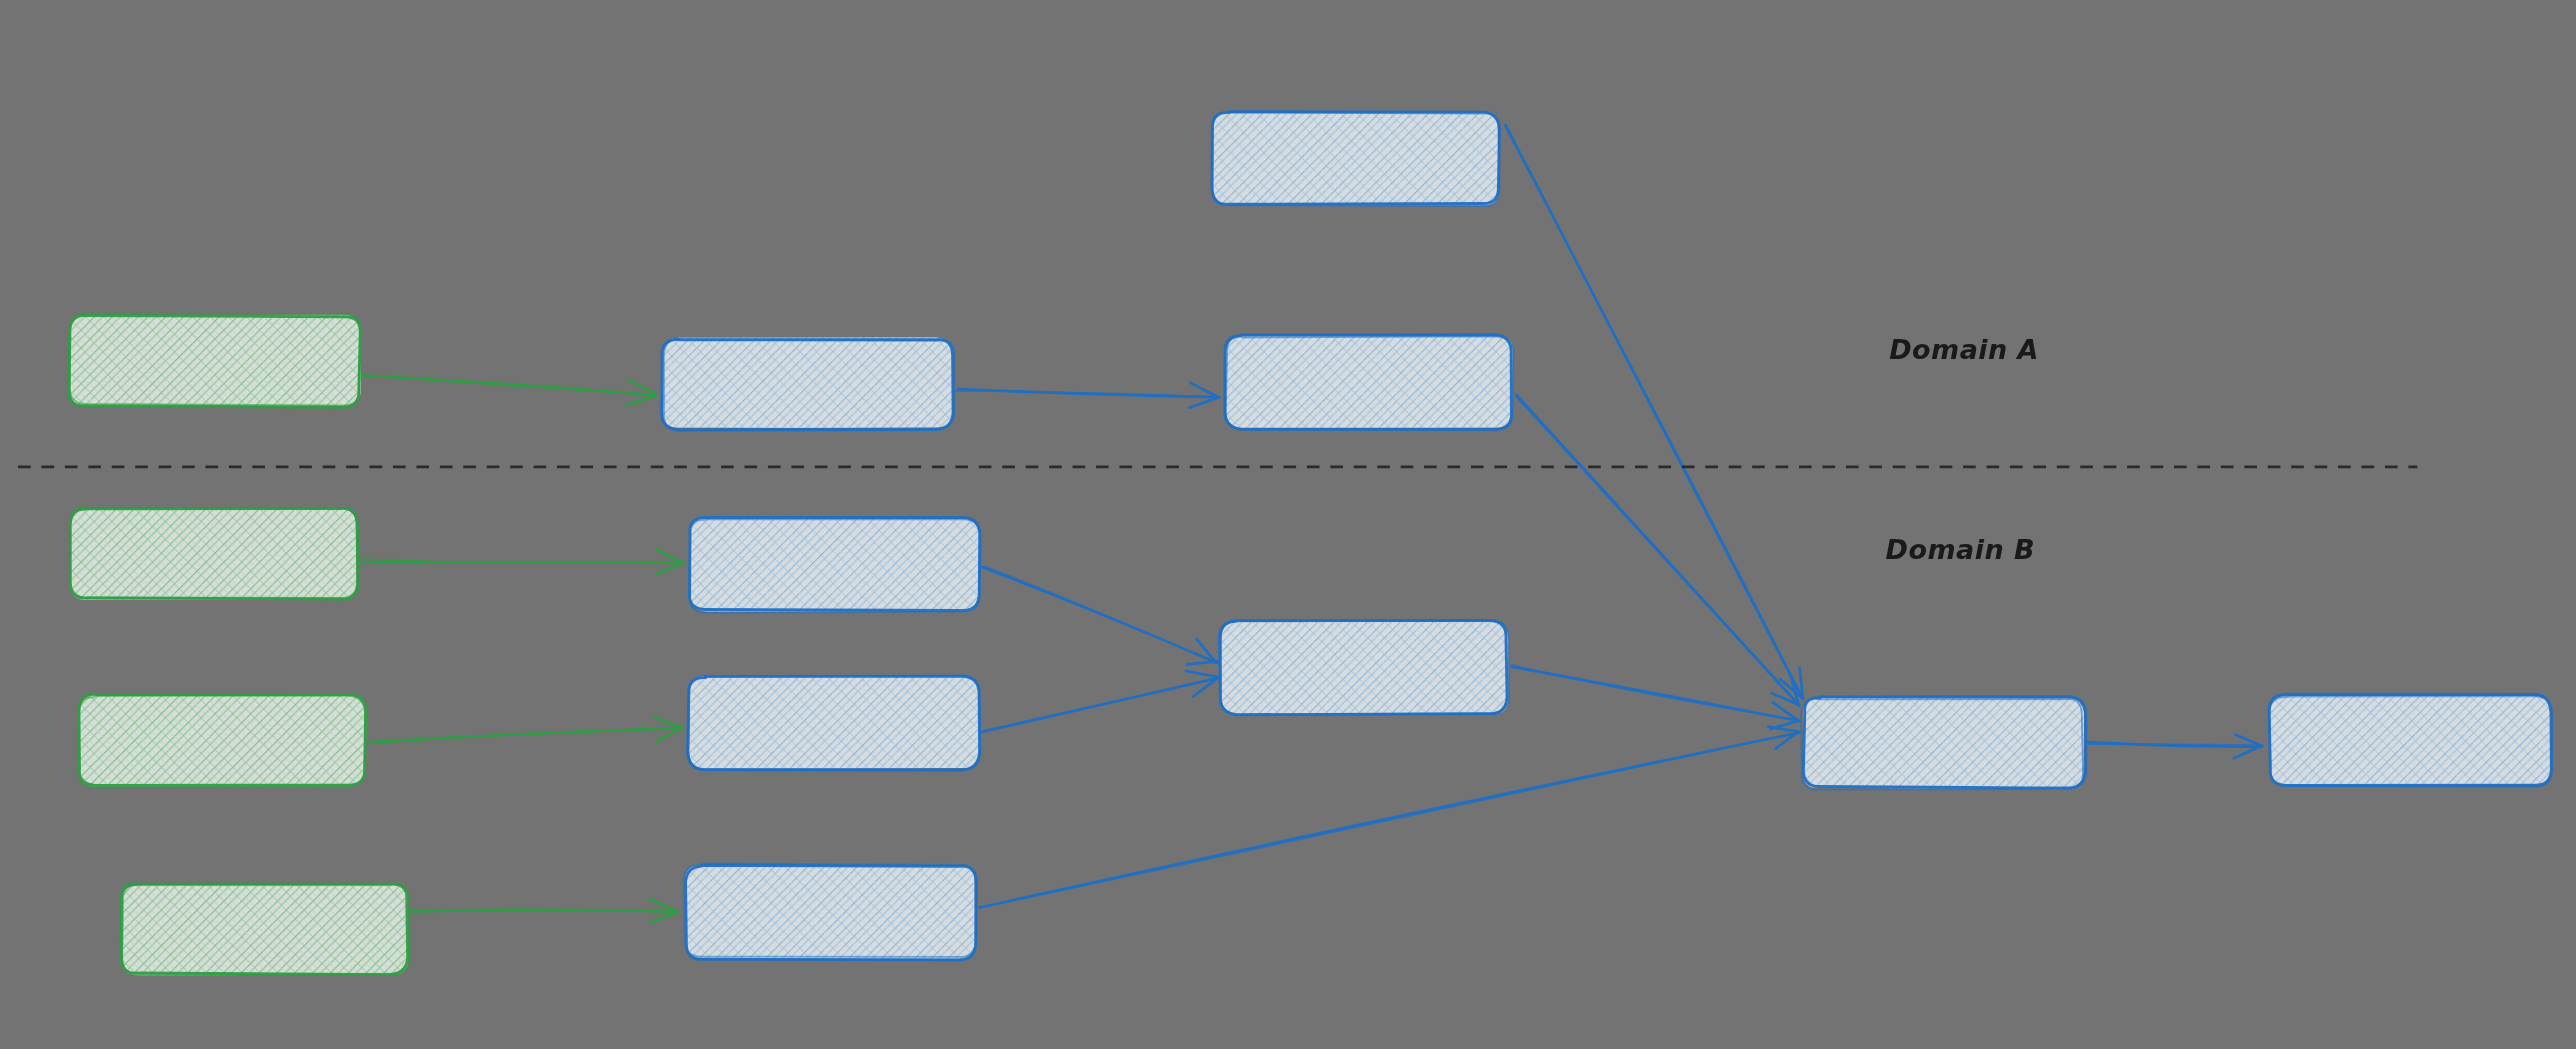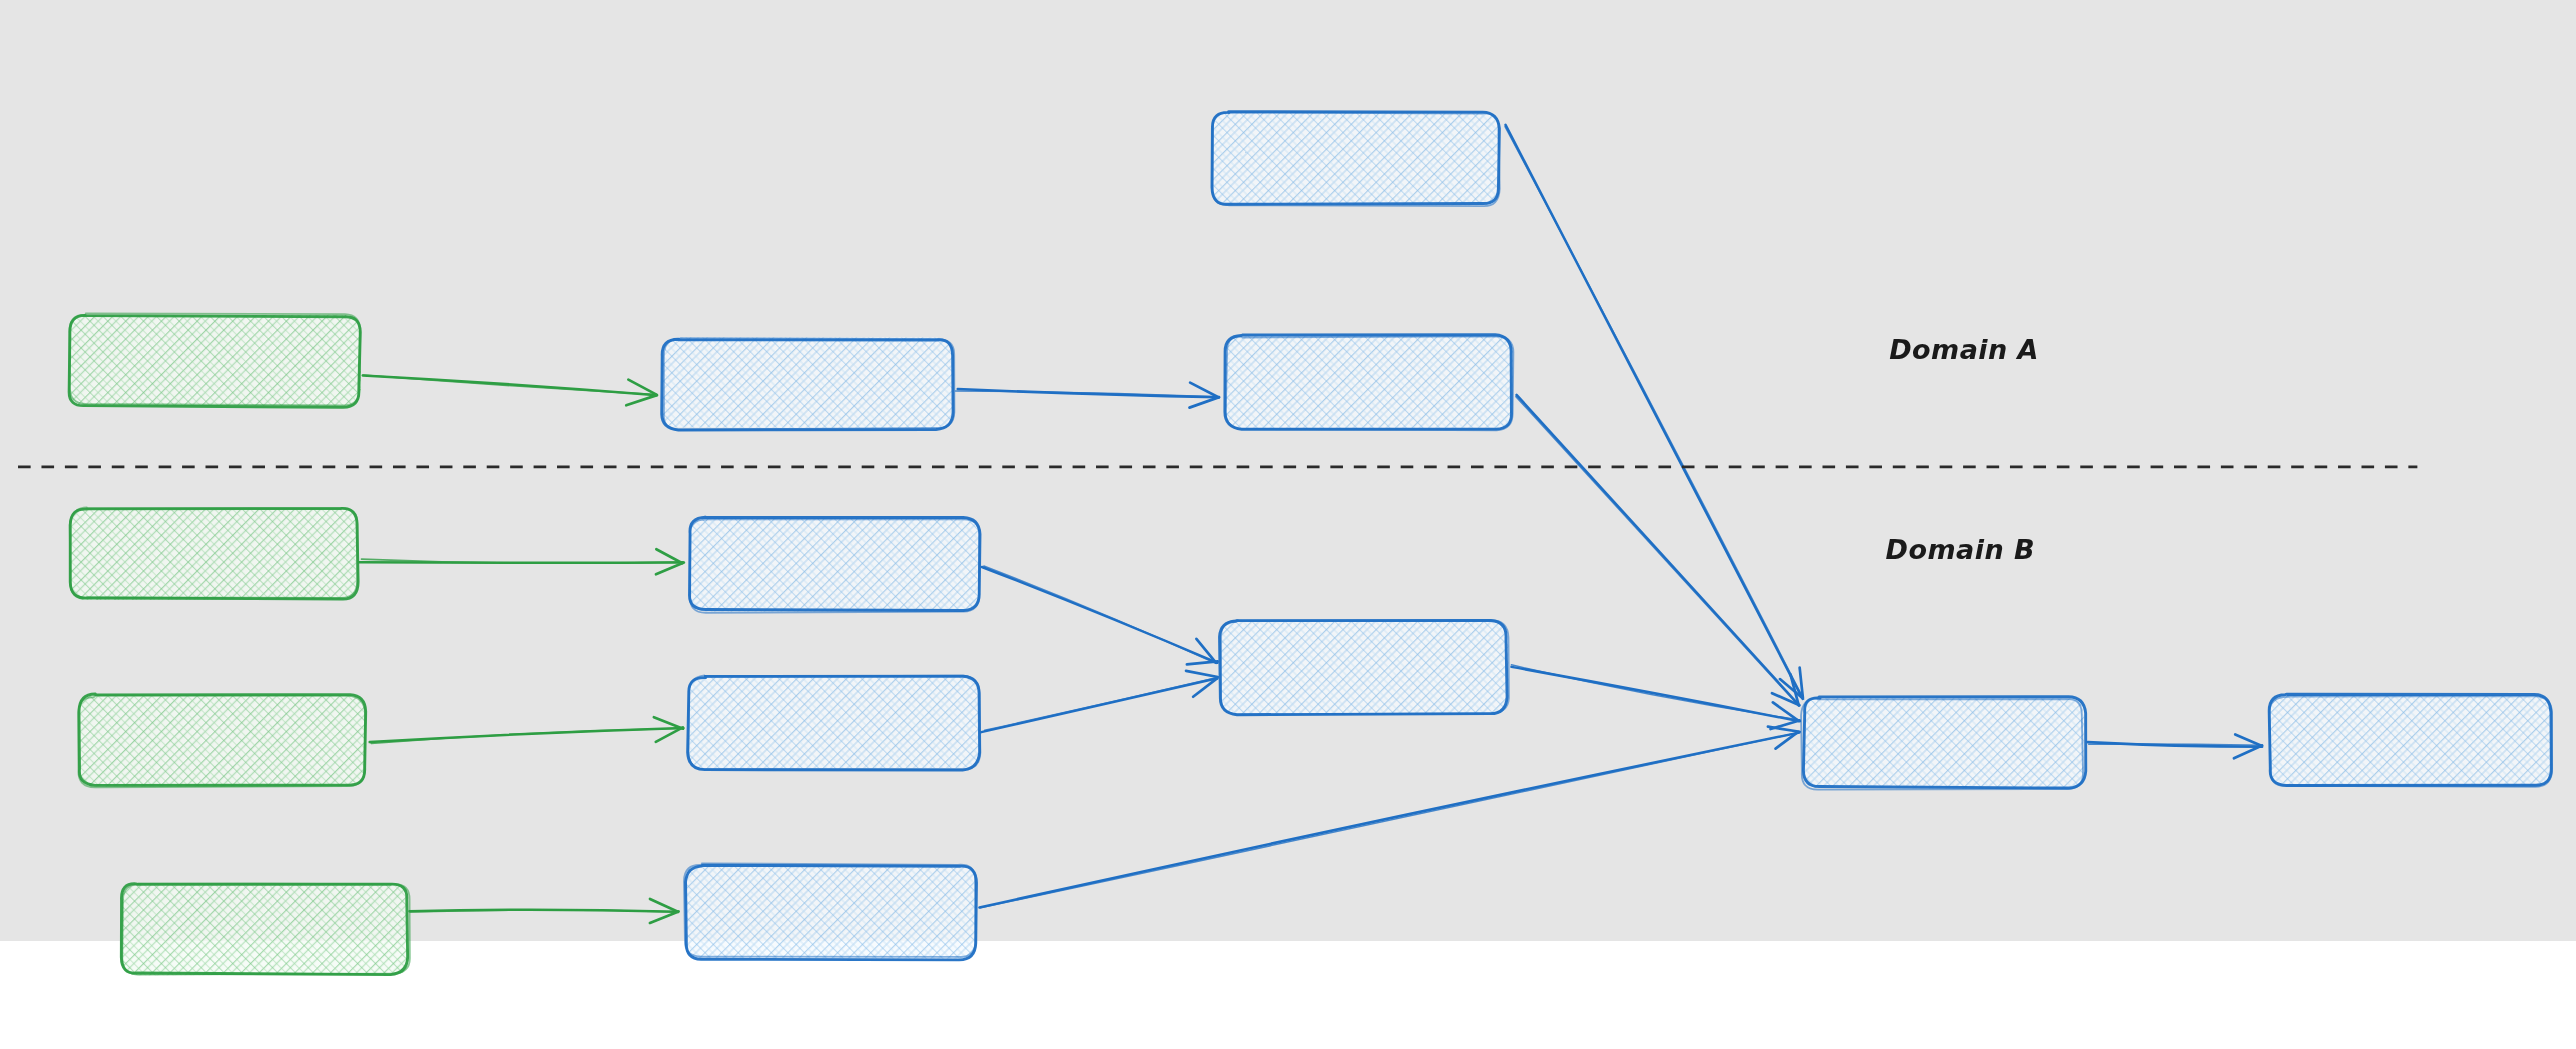--- a/index.html
+++ b/index.html
@@ -10,22 +10,22 @@
   }
   body {
     width: 2576px;
     height: 1049px;
     font-family: "DejaVu Sans", sans-serif;
     overflow: hidden;
   }
   #diagram-root {
     position: relative;
     width: 2576px;
-    height: 941px;
-    background: #e5e5e5;
+    height: 1049px;
+    background: #737373;
   }
   svg#diagram-canvas {
     position: absolute;
     top: 0;
     left: 0;
     width: 2576px;
     height: 1049px;
     display: block;
   }
   .domain-label {

